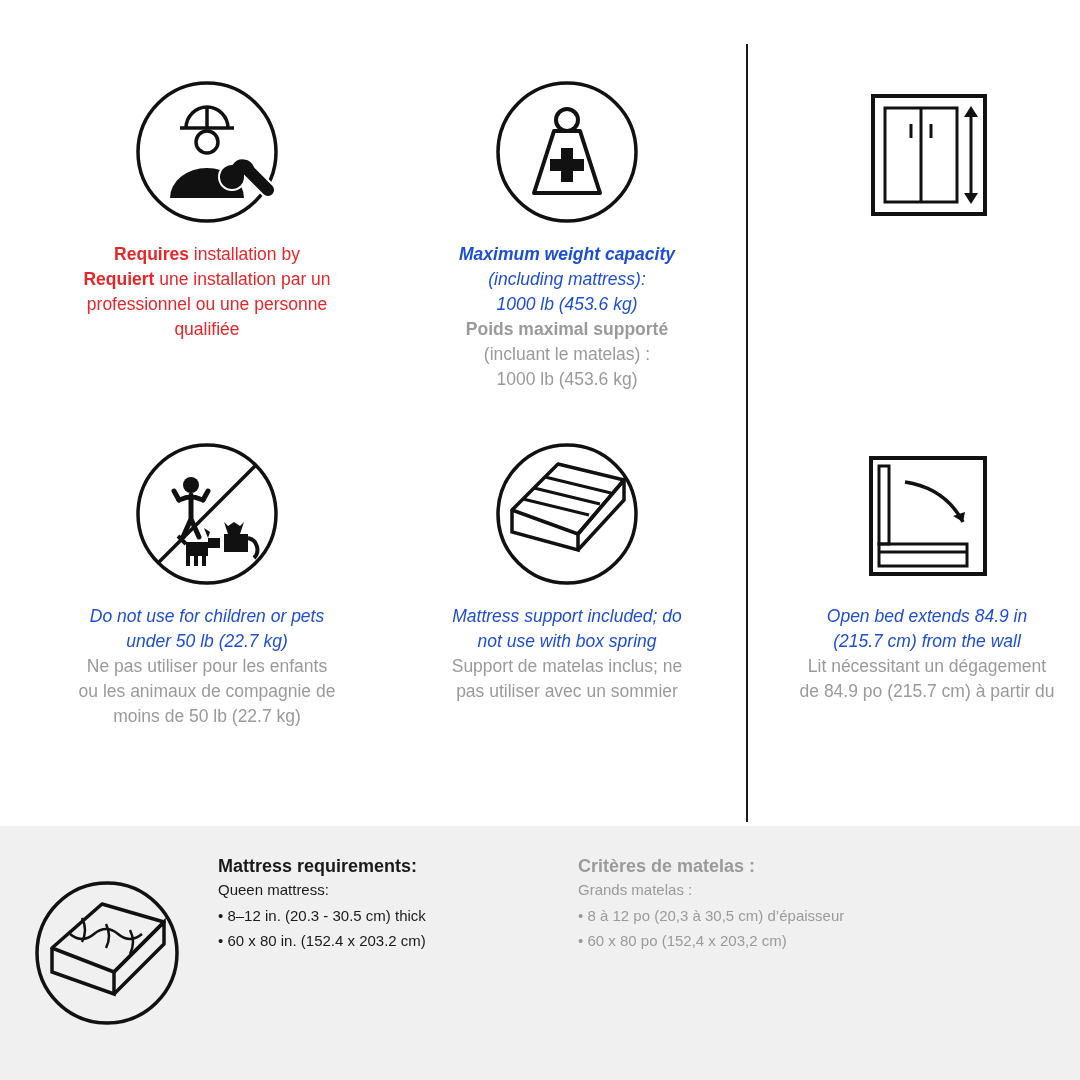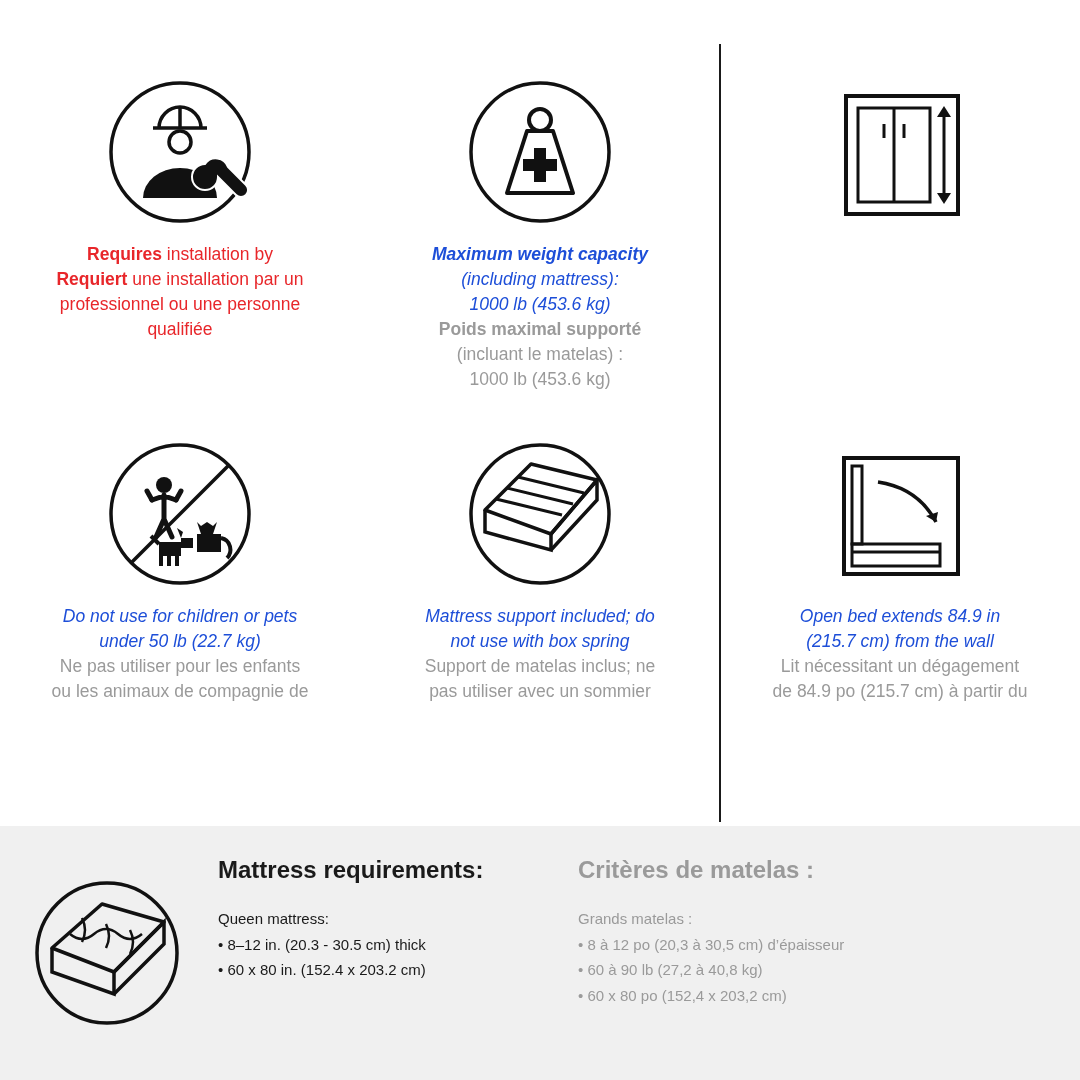--- a/index.html
+++ b/index.html
@@ -12,20 +12,21 @@
     background: #ffffff;
     font-family: "Liberation Sans", sans-serif;
     color: #1a1a1a;
     overflow: hidden;
   }
   .sheet {
     position: relative;
     width: 1080px;
     height: 1080px;
     box-sizing: border-box;
+    padding-left: 27px;
   }
 
   
   .grid-region {
     position: relative;
     width: 1080px;
     height: 826px;
     box-sizing: border-box;
   }
   .divider-v {
@@ -106,22 +107,21 @@
   .band-col {
     width: 360px;
     box-sizing: border-box;
     padding-right: 18px;
   }
   .band-col.fr {
     width: 420px;
   }
   .band-title {
     font-weight: bold;
-    font-size: 24px;
-    margin-bottom: 22px;
+    font-size: 18px;
   }
   .band-title.fr {
     color: #9a9a9a;
   }
   .band-line {
     font-size: 15px;
     line-height: 25.5px;
   }
   .band-line.fr {
     color: #9a9a9a;
@@ -222,20 +222,21 @@
               <path d="M72 100 l-4 -10 6 4 z" fill="#111"></path>
               <path d="M52 118 v10 M60 118 v10 M68 118 v10" stroke="#111" stroke-width="4"></path>
               <path d="M50 106 l-8 -8" stroke="#111" stroke-width="4"></path>
             </svg>
           </div>
           <div class="cell-text">
             <div class="line-en">Do not use for children or pets</div>
             <div class="line-en">under 50 lb (22.7 kg)</div>
             <div class="line-fr">Ne pas utiliser pour les enfants</div>
             <div class="line-fr">ou les animaux de compagnie de</div>
+            <div class="line-fr">moins de 50 lb (22.7 kg)</div>
           </div>
         </div>
       </div>
 
       <div class="col">
         <div class="cell row2">
           <div class="icon-wrap">
             <svg width="142" height="152" viewBox="0 0 142 152">
               <circle cx="71" cy="76" r="69" fill="none" stroke="#111" stroke-width="3.5"></circle>
               <path d="M16 72 L62 26 L128 42 L82 96 Z" fill="none" stroke="#111" stroke-width="3.5" stroke-linejoin="round"></path>
@@ -292,18 +293,17 @@
       <div class="band-title">Mattress requirements:</div>
       <div class="band-line">Queen mattress:</div>
       <div class="band-line">• 8–12 in. (20.3 - 30.5 cm) thick</div>
       <div class="band-line">• 60 x 80 in. (152.4 x 203.2 cm)</div>
     </div>
 
     <div class="band-col fr">
       <div class="band-title fr">Critères de matelas :</div>
       <div class="band-line fr">Grands matelas :</div>
       <div class="band-line fr">• 8 à 12 po (20,3 à 30,5 cm) d’épaisseur</div>
-      <div class="band-line fr">• 60 à 90 lb (27,2 à 40,8 kg)</div>
       <div class="band-line fr">• 60 x 80 po (152,4 x 203,2 cm)</div>
     </div>
   </div>
 
 </div>
 
 </body></html>

